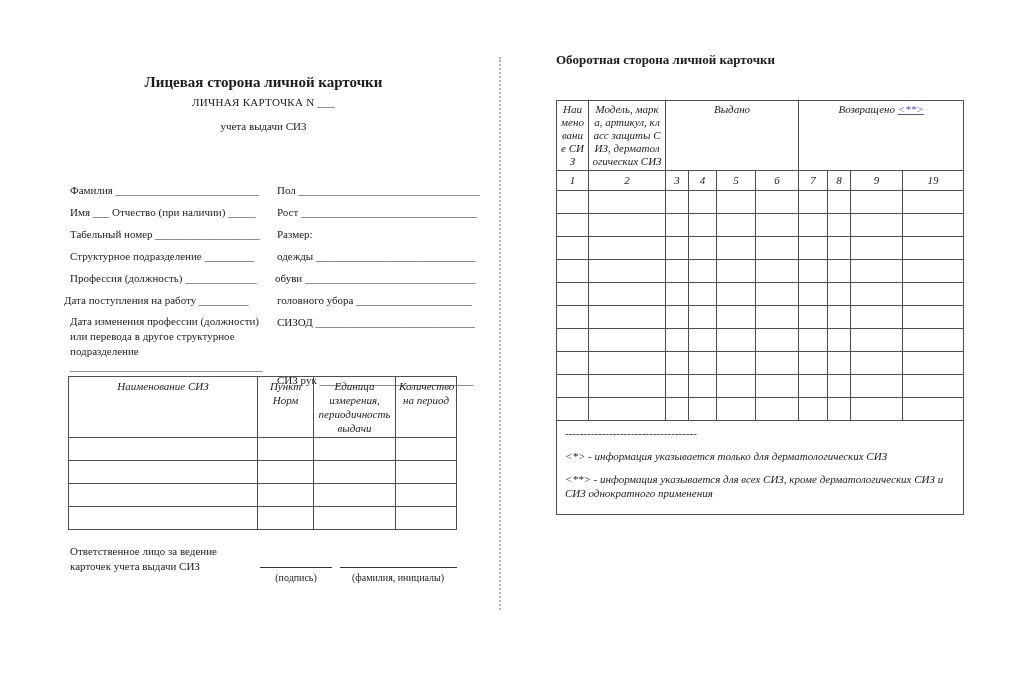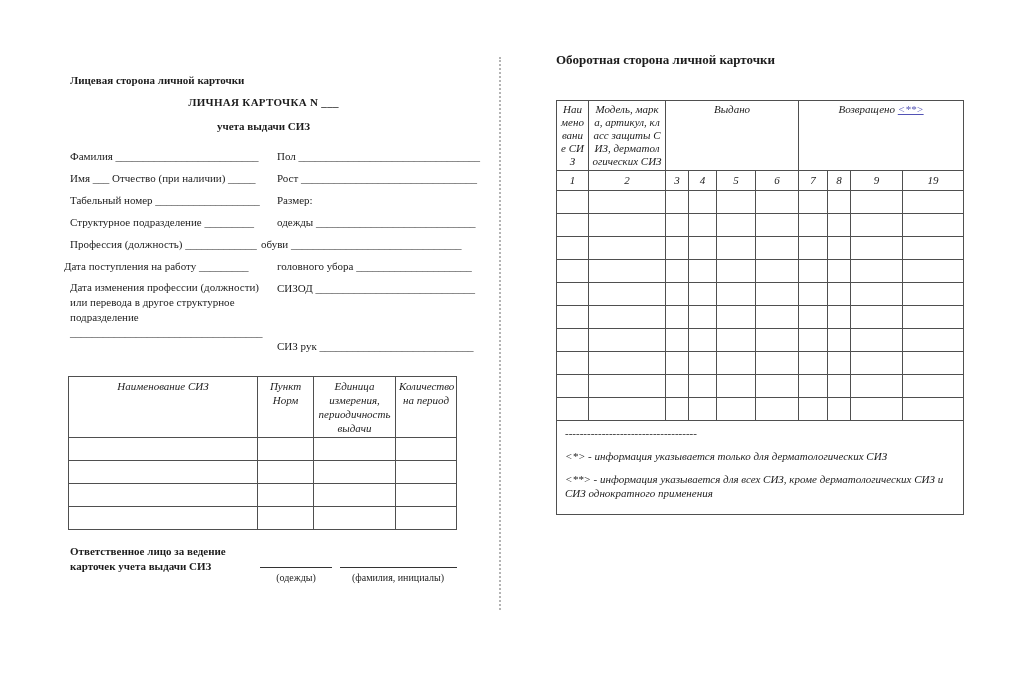--- a/index.html
+++ b/index.html
@@ -3,28 +3,28 @@
 <meta charset="utf-8">
 <style>
   html,body{margin:0;padding:0;}
   body{
     width:1024px;height:677px;background:#fefefe;overflow:hidden;position:relative;
     font-family:"Liberation Serif","DejaVu Serif",serif;color:#1c1c1c;
   }
   .canvas{position:absolute;inset:0;background:#ffffff;}
   .divider{position:absolute;left:499px;top:57px;height:553px;width:0;border-left:2px dotted #b4b4b4;}
 
-  .abs{position:absolute;font-weight:bold;}
+  .abs{position:absolute;}
 
   
-  .front-label{left:70px;top:74px;width:387px;text-align:left;font-size:11px;font-weight:bold;}
+  .front-label{left:70px;top:74px;width:387px;text-align:center;font-size:15px;font-weight:bold;}
   .card-title{left:70px;top:96px;width:387px;text-align:center;font-size:11px;letter-spacing:.3px;}
   .card-subtitle{left:70px;top:120px;width:387px;text-align:center;font-size:11px;}
 
-  .field{position:absolute;font-size:11px;line-height:15px;white-space:nowrap;}
+  .field{position:absolute;font-size:11px;line-height:15px;white-space:nowrap;margin-top:34px;}
   .field.wrap{white-space:normal;}
 
   table.doc{border-collapse:collapse;table-layout:fixed;font-size:11px;font-style:italic;}
   table.doc th,table.doc td{border:1px solid #4f4f4f;vertical-align:top;padding:2px 3px;
     font-weight:normal;text-align:center;overflow:hidden;}
   .front-table{position:absolute;left:68px;top:376px;width:388px;}
   .front-table th{line-height:14px;}
   .front-table thead tr{height:54px;}
   .front-table tbody tr{height:23px;}
 
@@ -63,21 +63,21 @@
     <div class="field" style="left:70px;top:215px">Структурное подразделение _________</div>
     <div class="field" style="left:70px;top:237px">Профессия (должность) _____________</div>
     <div class="field" style="left:64px;top:259px">Дата поступления на работу _________</div>
     <div class="field wrap" style="left:70px;top:280px;width:198px">Дата изменения профессии (должности) или перевода в другое структурное подразделение</div>
     <div class="field" style="left:70px;top:325px">___________________________________</div>
 
     <div class="field" style="left:277px;top:149px">Пол _________________________________</div>
     <div class="field" style="left:277px;top:171px">Рост ________________________________</div>
     <div class="field" style="left:277px;top:193px">Размер:</div>
     <div class="field" style="left:277px;top:215px">одежды _____________________________</div>
-    <div class="field" style="left:261px;top:237px">обуви _______________________________</div>
+    <div class="field" style="left:275px;top:237px">обуви _______________________________</div>
     <div class="field" style="left:277px;top:259px">головного убора _____________________</div>
     <div class="field" style="left:277px;top:281px">СИЗОД _____________________________</div>
     <div class="field" style="left:277px;top:339px">СИЗ рук ____________________________</div>
 
     <table class="doc front-table">
       <colgroup>
           <col style="width:189px">
           <col style="width:56px">
           <col style="width:82px">
           <col style="width:61px">
@@ -113,21 +113,21 @@
             <td></td>
             <td></td>
             <td></td>
             <td></td>
           </tr>
         </tbody>
     </table>
 
     <div class="abs resp-block">Ответственное лицо за ведение карточек учета выдачи СИЗ</div>
     <div class="sig-line" style="left:260px;top:553px;width:72px"></div>
-    <div class="sig-cap" style="left:252px;top:571px;width:88px">(одежды)</div>
+    <div class="sig-cap" style="left:252px;top:571px;width:88px">(подпись)</div>
     <div class="sig-line" style="left:340px;top:553px;width:117px"></div>
     <div class="sig-cap" style="left:332px;top:571px;width:132px">(фамилия, инициалы)</div>
   </section>
 
   <section>
     <div class="abs back-label">Оборотная сторона личной карточки</div>
 
     <table class="doc back-table">
       <colgroup>
         <col style="width:32px">

